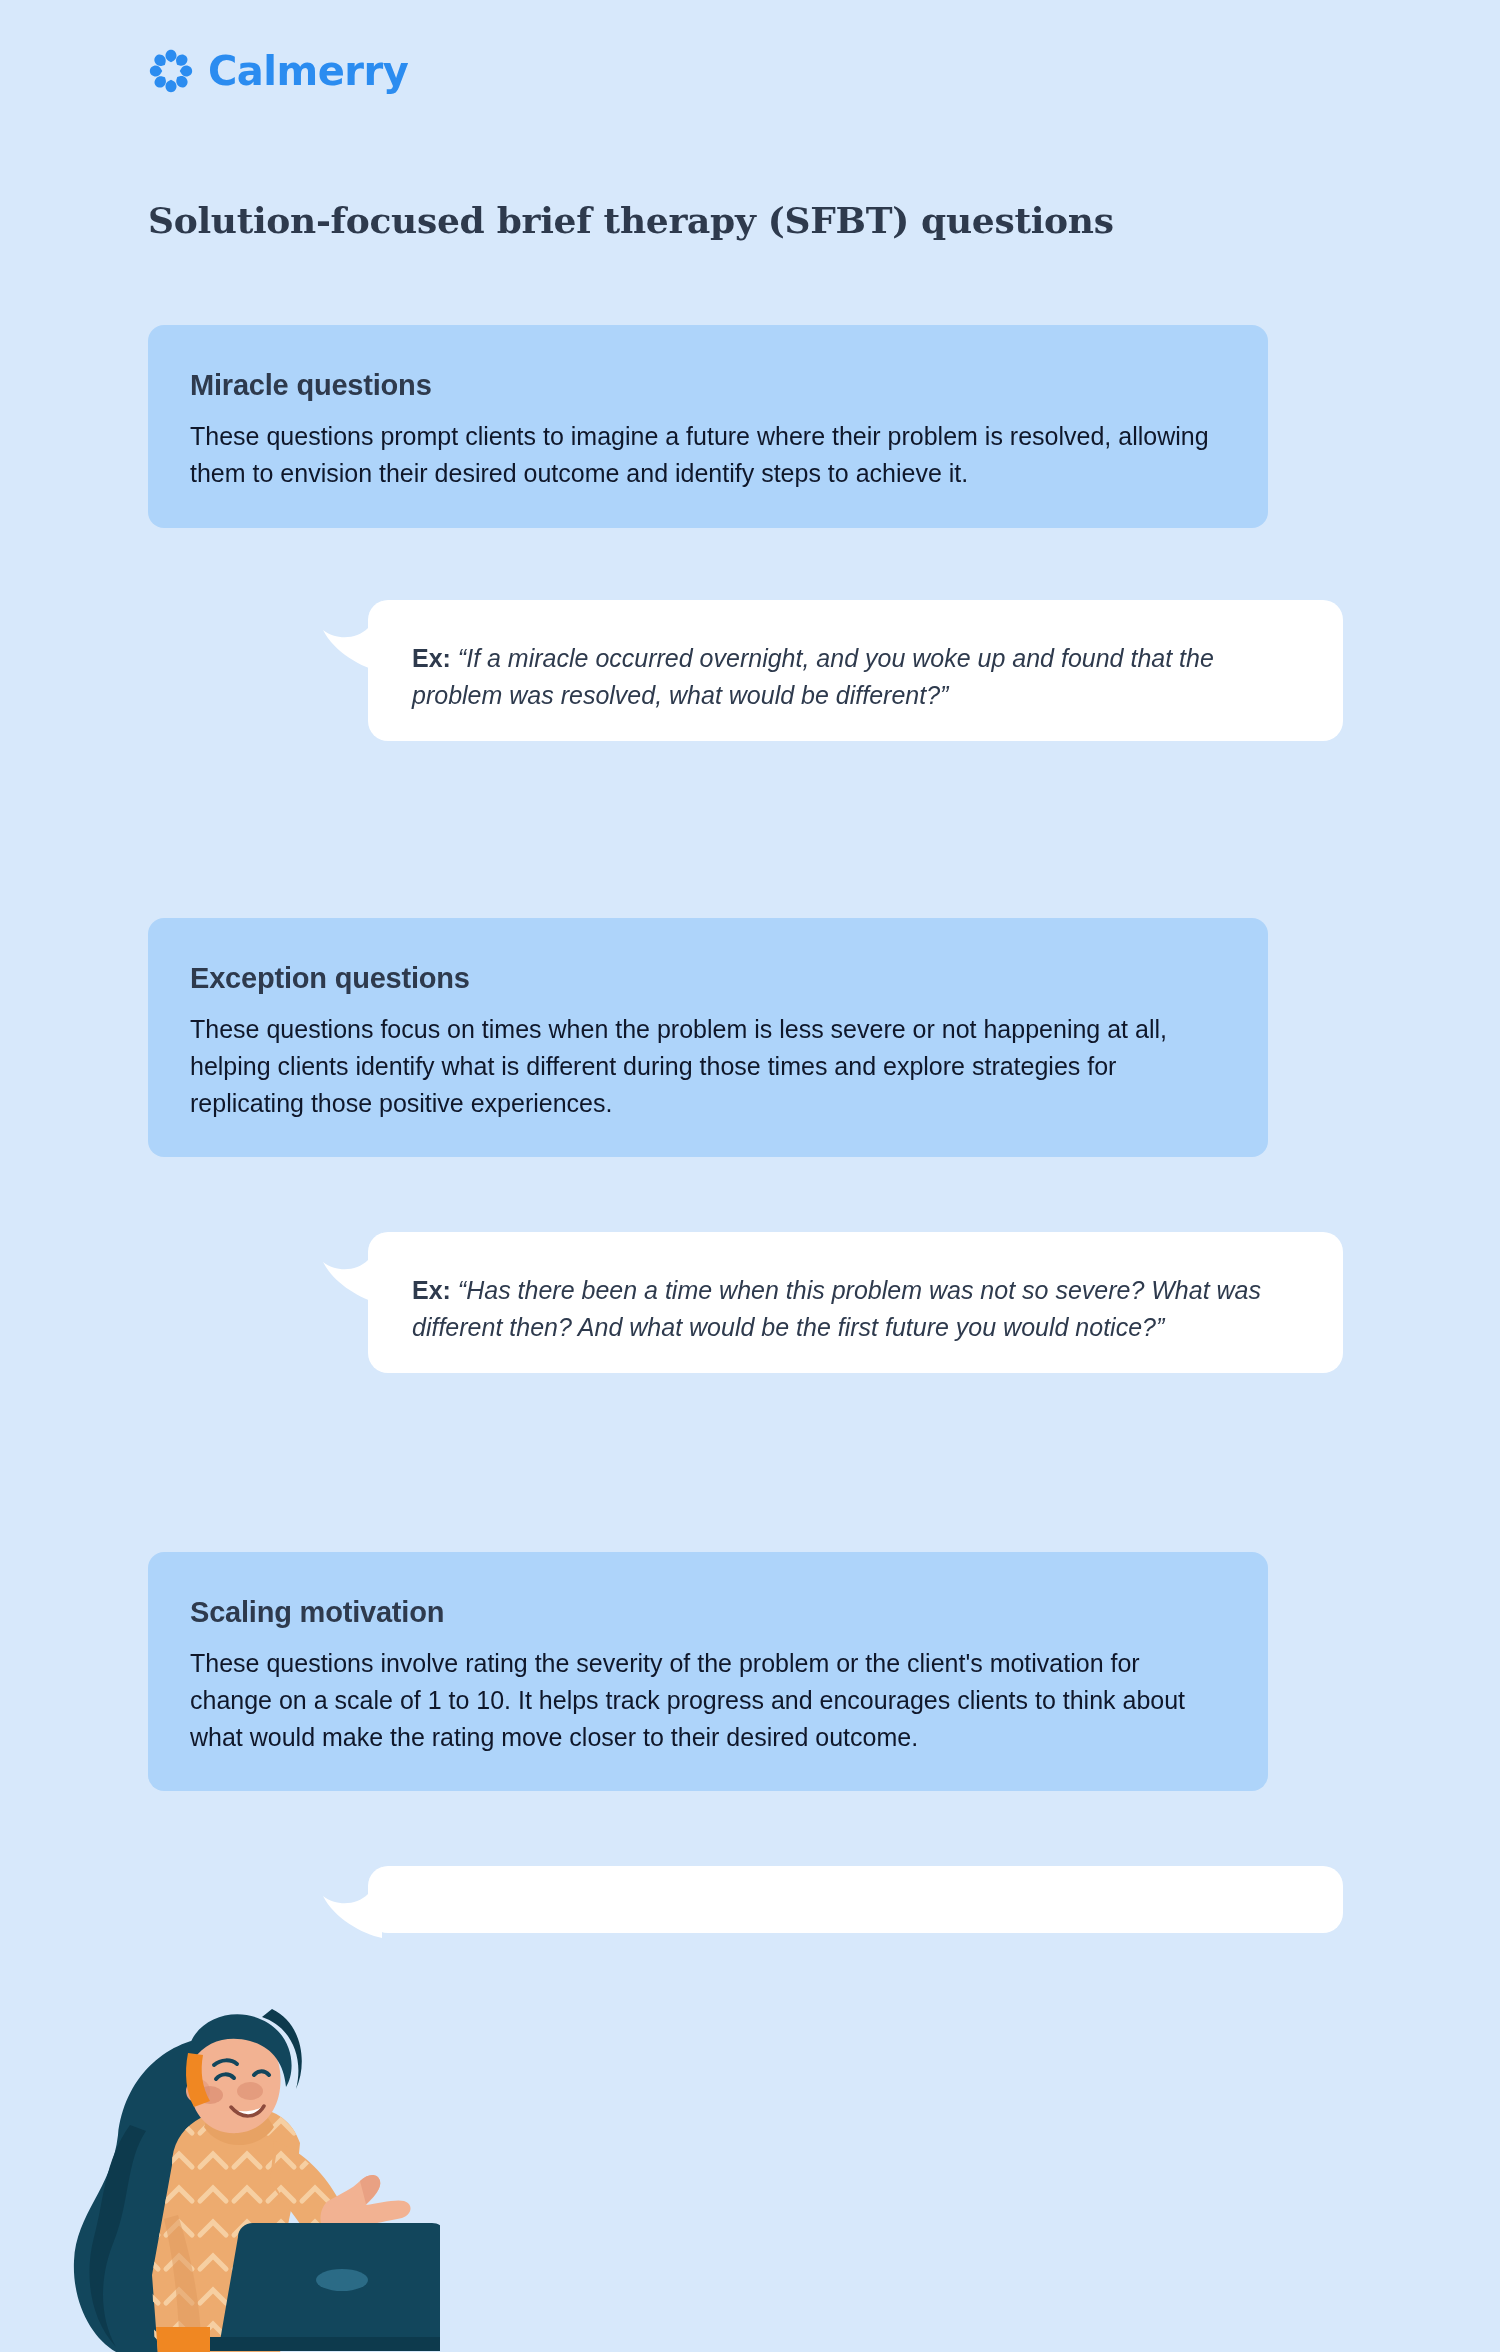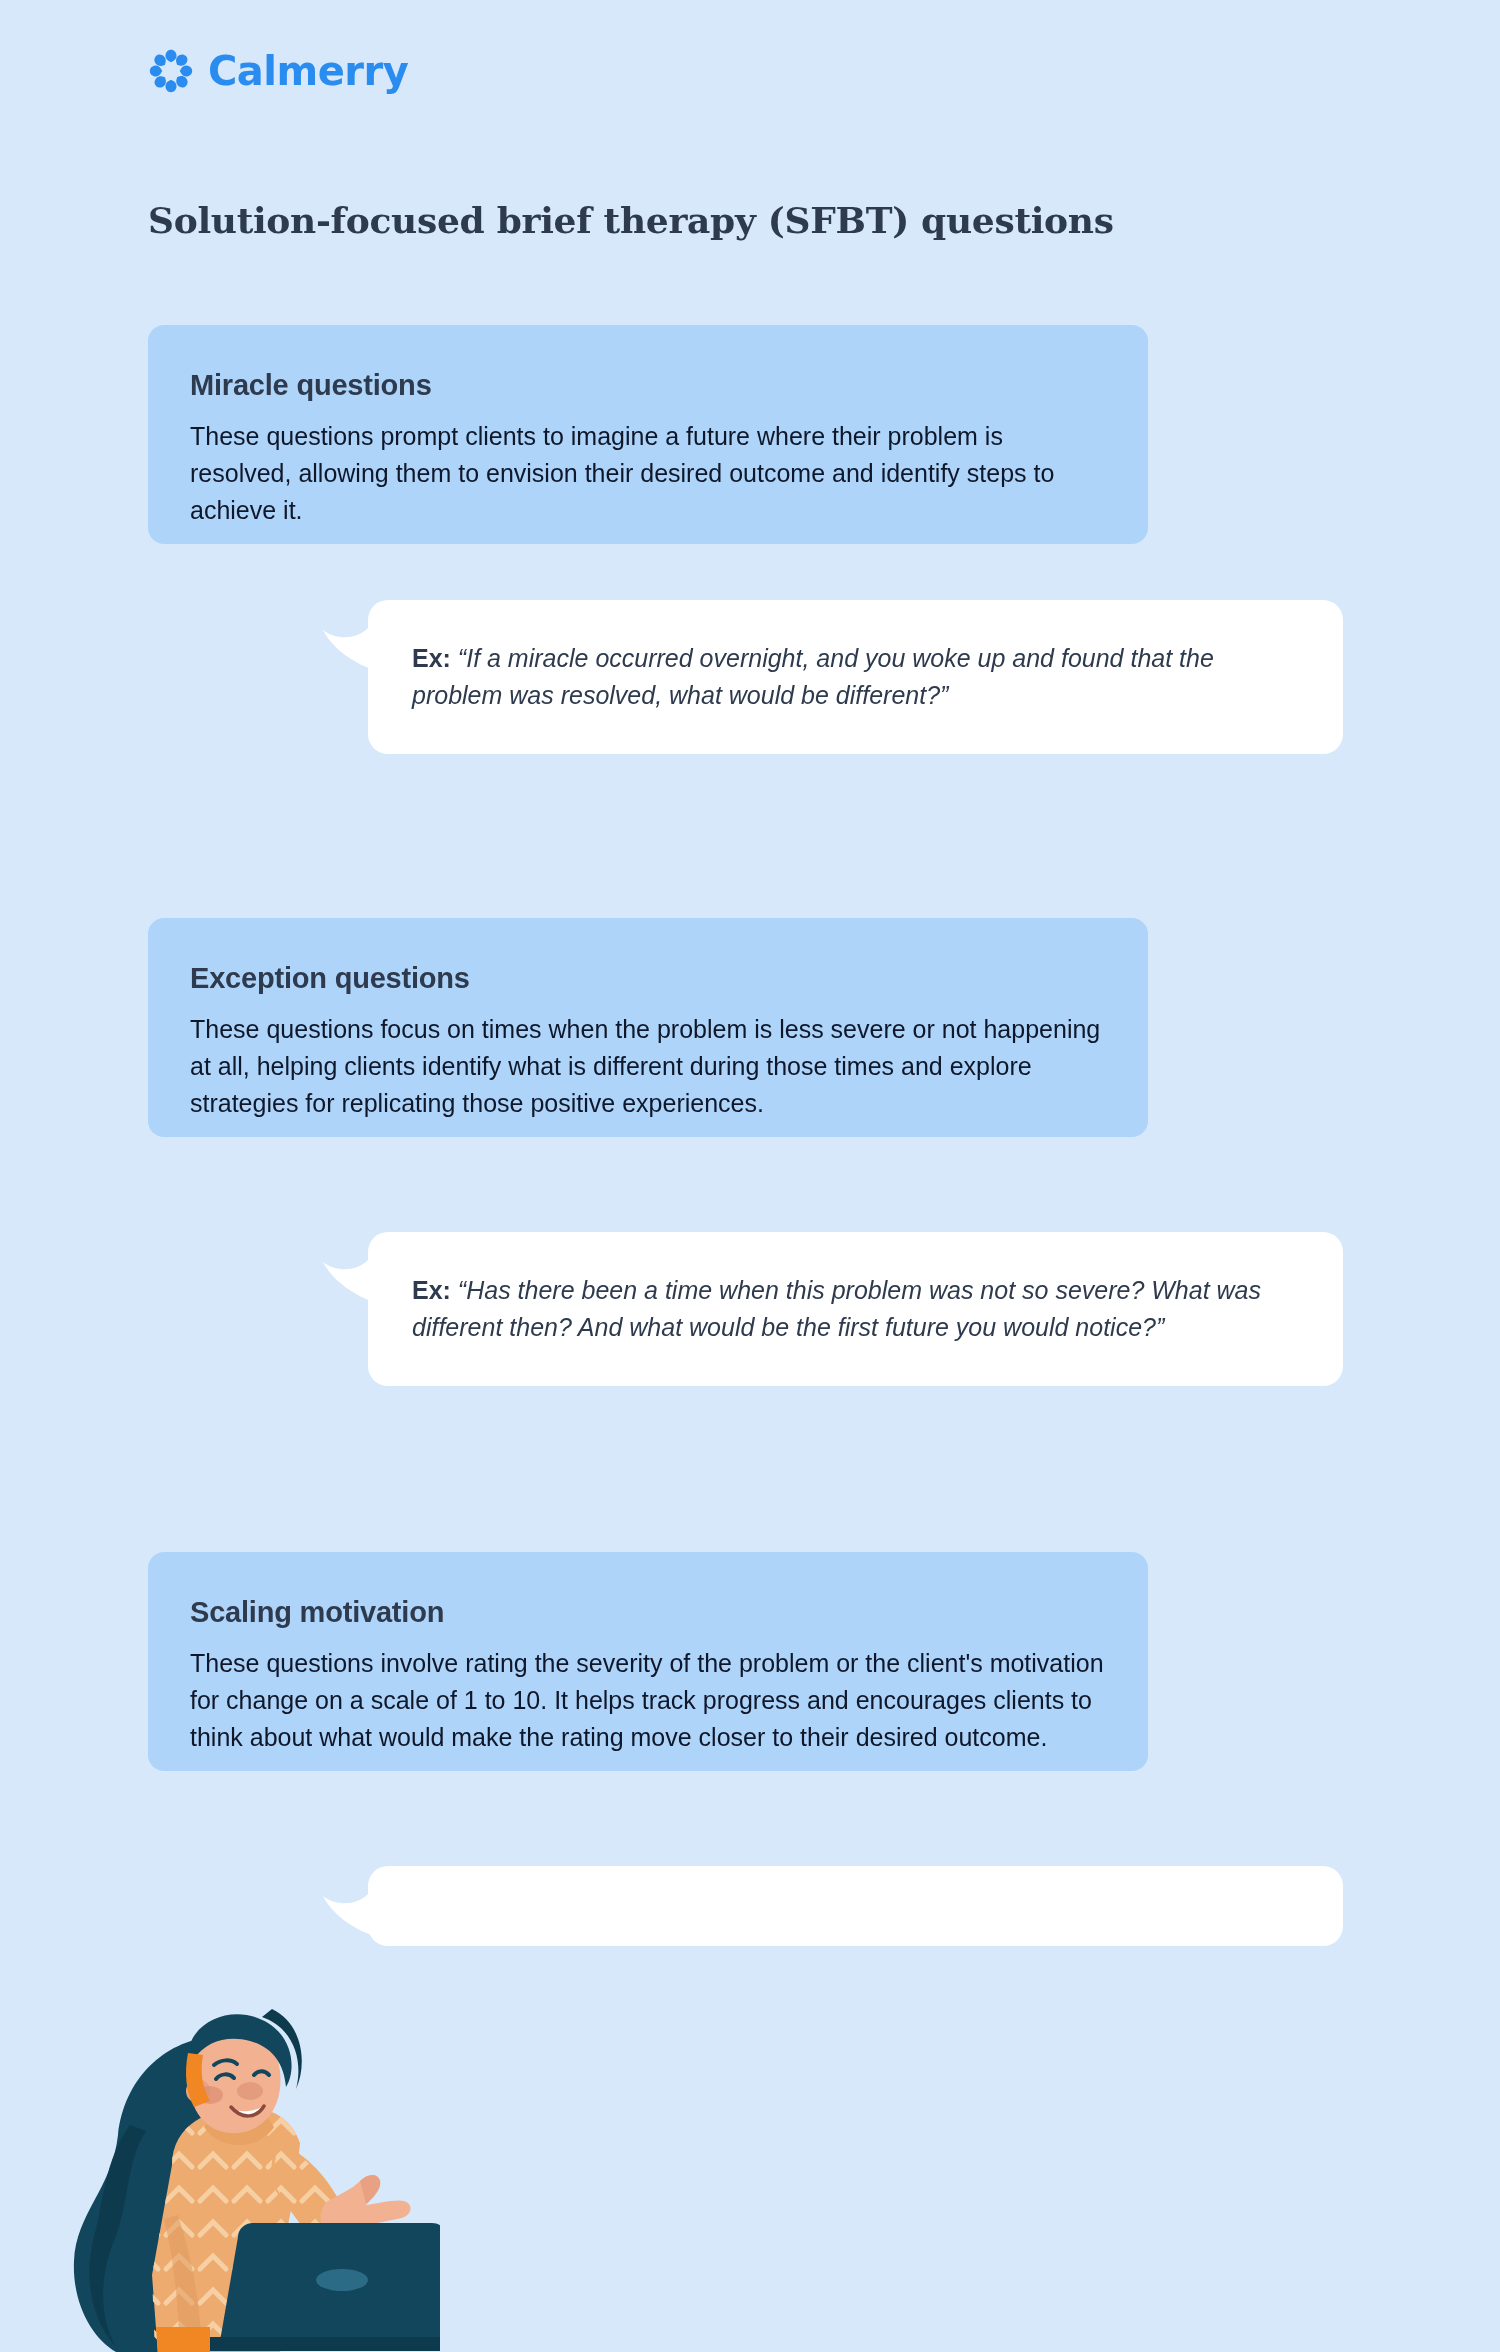--- a/index.html
+++ b/index.html
@@ -52,25 +52,25 @@
     font-family: "DejaVu Serif", "Liberation Serif", serif;
     font-weight: bold;
     font-size: 36px;
     color: #2e3a4d;
     letter-spacing: -0.3px;
     white-space: nowrap;
   }
   .card {
     position: absolute;
     left: 148px;
-    width: 1000px;
+    width: 1120px;
     background: #aed4fa;
     border-radius: 16px;
     box-sizing: border-box;
-    padding: 44px 42px 16px 42px;
+    padding: 44px 42px 36px 42px;
   }
   .card-title {
     font-size: 29px;
     font-weight: bold;
     color: #2e3a4d;
     margin: 0 0 16px 0;
     letter-spacing: -0.2px;
   }
   .card-body {
     font-size: 25px;
@@ -81,21 +81,21 @@
   }
 
   
   .bubble {
     position: absolute;
     left: 368px;
     width: 975px;
     background: #ffffff;
     border-radius: 20px;
     box-sizing: border-box;
-    padding: 40px 44px 40px 44px;
+    padding: 40px 44px 27px 44px;
   }
   .bubble-tail {
     position: absolute;
     left: -46px;
     top: 0px;
     width: 60px;
     height: 72px;
     overflow: visible;
   }
   .bubble-text {

